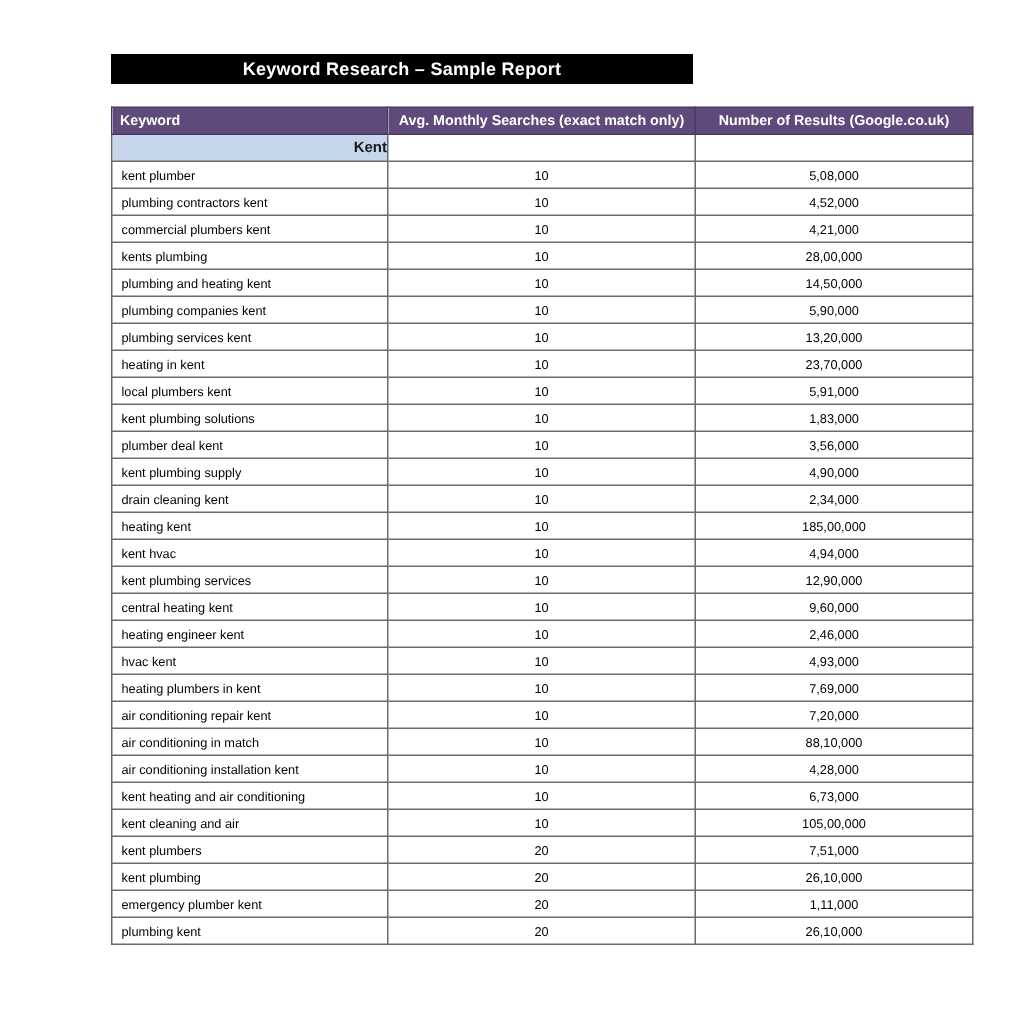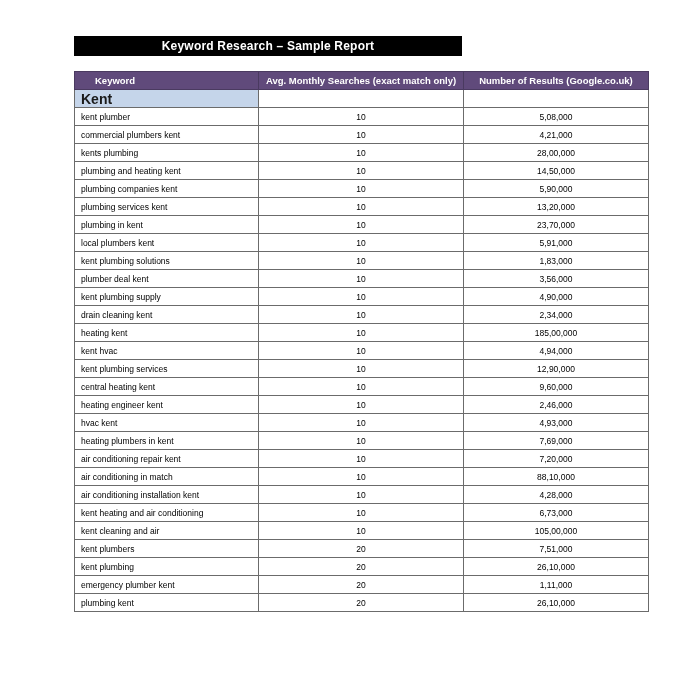--- a/index.html
+++ b/index.html
@@ -52,21 +52,21 @@
   .report-table col.c-keyword { width: 184px; }
   .report-table col.c-searches { width: 205px; }
   .report-table col.c-results  { width: 185px; }
 
   .report-table thead th {
     background: #604a7b;
     color: #ffffff;
     font-size: 9.5px;
     font-weight: bold;
     height: 18px;
-    padding: 0 0 0 20px;
+    padding: 0 0 0 5px;
     border: 1px solid #4a3a60;
     text-align: left;
     white-space: nowrap;
     overflow: hidden;
   }
   .report-table thead th.ctr {
     text-align: center;
     padding: 0 4px;
   }
   .report-table tbody td {
@@ -80,21 +80,22 @@
     background: #ffffff;
   }
   .report-table tbody td.num {
     text-align: center;
     padding: 0 2px;
   }
   .report-table tbody tr.section-row td.section-label {
     background: #c5d5ea;
     font-weight: bold;
     color: #1a1a1a;
-    font-size: 14px;
+    font-size: 10px;
+    text-align: right;
   }
   .report-table tbody tr.section-row td.blank {
     background: #ffffff;
   }
 </style>
 </head>
 <body>
 
 <div class="page">
 
@@ -120,20 +121,25 @@
           <td class="section-label">Kent</td>
           <td class="blank num">&nbsp;</td>
           <td class="blank num">&nbsp;</td>
         </tr>
         <tr>
           <td>kent plumber</td>
           <td class="num">10</td>
           <td class="num">5,08,000</td>
         </tr>
         <tr>
+          <td>plumbing contractors kent</td>
+          <td class="num">10</td>
+          <td class="num">4,52,000</td>
+        </tr>
+        <tr>
           <td>commercial plumbers kent</td>
           <td class="num">10</td>
           <td class="num">4,21,000</td>
         </tr>
         <tr>
           <td>kents plumbing</td>
           <td class="num">10</td>
           <td class="num">28,00,000</td>
         </tr>
         <tr>
@@ -145,21 +151,21 @@
           <td>plumbing companies kent</td>
           <td class="num">10</td>
           <td class="num">5,90,000</td>
         </tr>
         <tr>
           <td>plumbing services kent</td>
           <td class="num">10</td>
           <td class="num">13,20,000</td>
         </tr>
         <tr>
-          <td>plumbing in kent</td>
+          <td>heating in kent</td>
           <td class="num">10</td>
           <td class="num">23,70,000</td>
         </tr>
         <tr>
           <td>local plumbers kent</td>
           <td class="num">10</td>
           <td class="num">5,91,000</td>
         </tr>
         <tr>
           <td>kent plumbing solutions</td>

